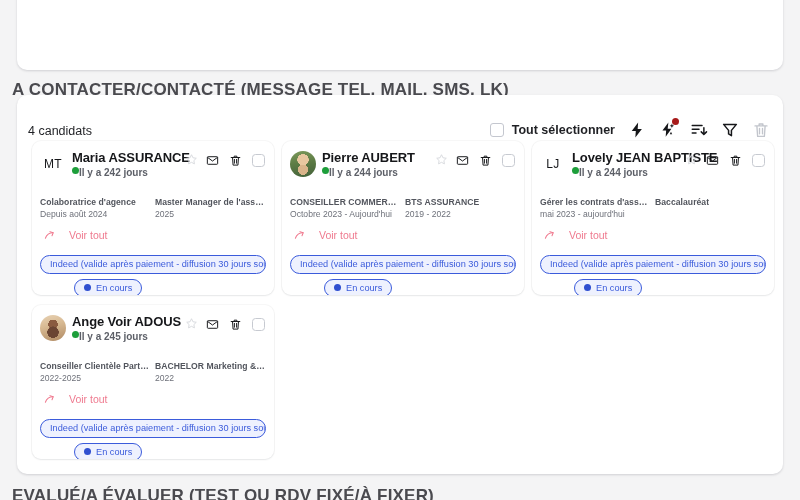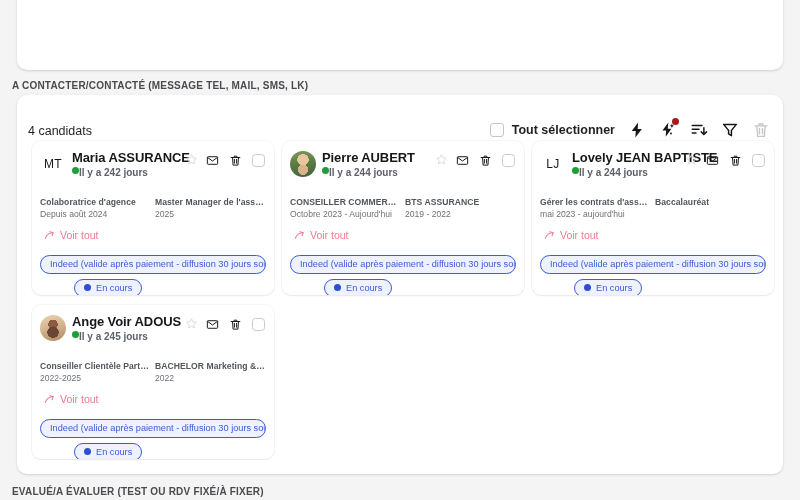--- a/index.html
+++ b/index.html
@@ -16,21 +16,21 @@
     position: absolute;
     background: #ffffff;
     border-radius: 10px;
     box-shadow: 0 1px 3px rgba(16,24,40,.10), 0 1px 2px rgba(16,24,40,.06);
   }
   .panel-prev { left: 17px; top: -116px; width: 766px; height: 186px; }
   .panel-main { left: 17px; top: 95px; width: 766px; height: 379px; }
 
   .section-title {
     position: absolute;
-    font-size: 10px;
+    font-size: 17px;
     font-weight: bold;
     letter-spacing: .2px;
     color: #4a4a4f;
     white-space: nowrap;
   }
   .section-title.s1 { left: 12px; top: 80px; }
   .section-title.s2 { left: 12px; top: 486px; }
 
   
   .count-label {
@@ -123,21 +123,21 @@
   .xp-col { width: 50%; min-width: 0; }
   .xp-title {
     font-size: 8.6px; font-weight: bold; color: #52555d;
     white-space: nowrap; overflow: hidden; text-overflow: ellipsis;
     letter-spacing: .05px;
   }
   .xp-sub { font-size: 8.6px; color: #6e717a; white-space: nowrap; margin-top: 2px; }
 
   .voir-tout {
     position: absolute; left: 12px; top: 88px;
-    display: flex; align-items: center; gap: 5px;
+    display: flex; align-items: center; gap: 14px;
     font-size: 10.5px; color: #ef7a8f; font-weight: normal;
   }
   .voir-arrow { width: 11px; height: 11px; display: block; }
 
   
   .tags { position: absolute; left: 8px; top: 112px; }
   .tag {
     display: inline-flex; align-items: center; gap: 5px;
     border: 1px solid #3b5bdb; color: #3b5bdb;
     background: #eef1fe; border-radius: 11px;

